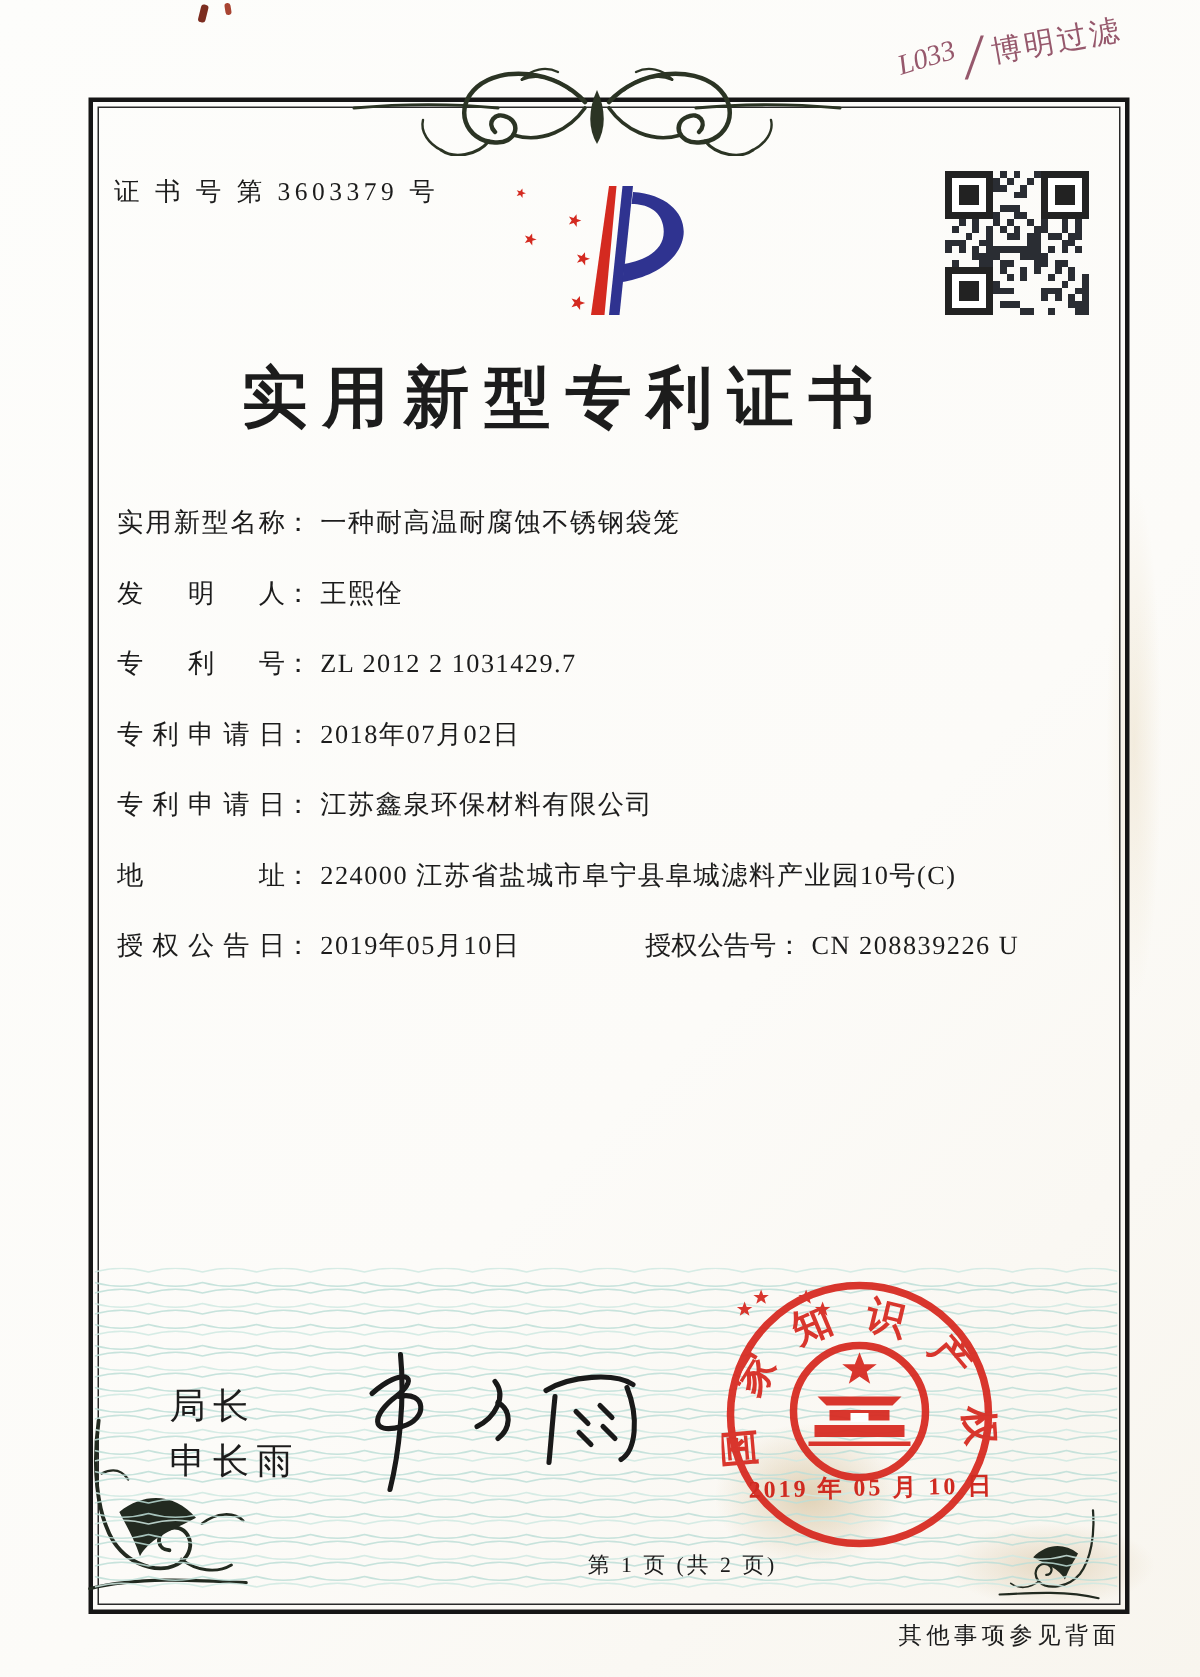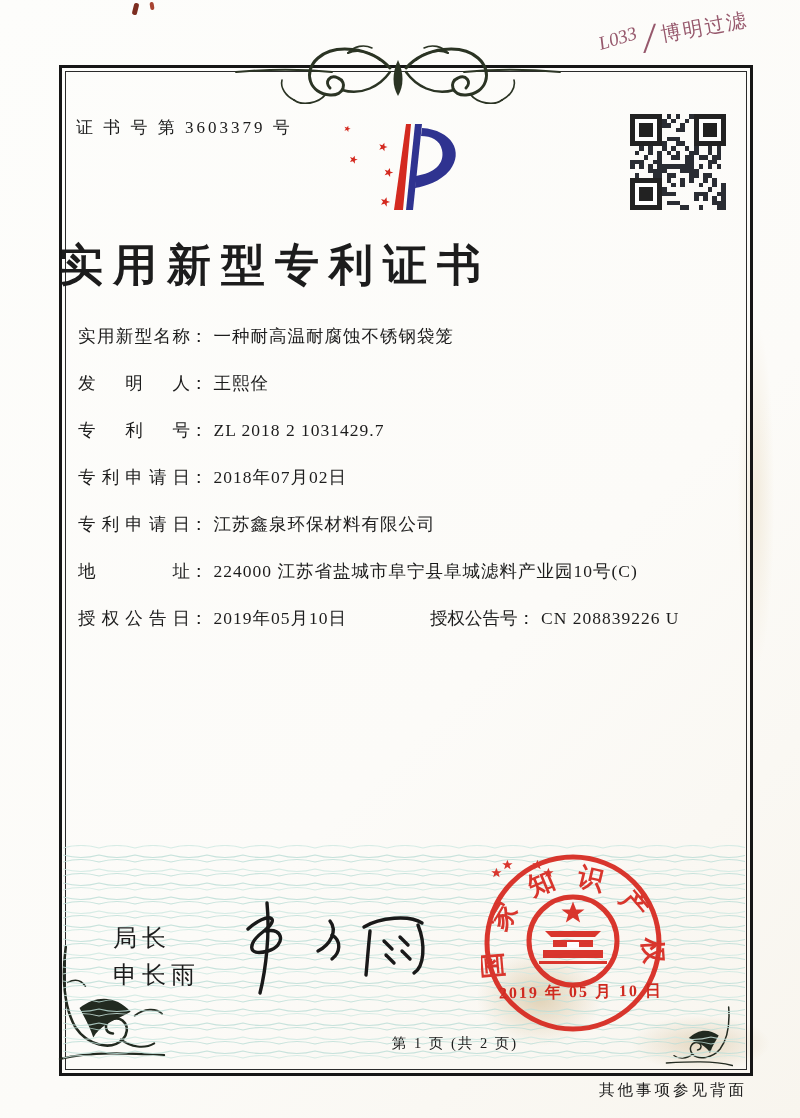--- a/index.html
+++ b/index.html
@@ -7,24 +7,24 @@
         background:linear-gradient(135deg,#fdfdfb 0%,#fcfbf8 60%,#f8f5ee 100%);
         font-family:"Liberation Serif","DejaVu Serif",serif;color:#1c1c1c;}
   
   .frame{position:absolute;left:59px;top:65px;width:688px;height:1005px;
          border:3px solid #161616;}
   .frame::after{content:"";position:absolute;inset:3px;border:1px solid #2a2a2a;}
   
   .cert-no{position:absolute;left:76px;top:116px;font-size:17px;letter-spacing:3px;}
   .qr{position:absolute;left:630px;top:114px;width:96px;height:96px;}
   .logo{position:absolute;left:312px;top:118px;width:152px;height:98px;}
-  .doc-title{position:absolute;left:59px;top:236px;width:636px;text-align:left;
+  .doc-title{position:absolute;left:59px;top:236px;width:636px;text-align:center;
              font-size:44px;font-weight:bold;letter-spacing:10px;}
   
-  .fields{position:absolute;left:78px;top:324px;width:660px;font-size:17.5px;}
+  .fields{position:absolute;left:78px;top:336px;width:660px;font-size:17.5px;}
   .frow{height:47px;white-space:nowrap;position:relative;}
   .flabel{display:inline-block;width:112px;text-align:justify;text-align-last:justify;vertical-align:top;}
   .fcolon{display:inline-block;margin-right:6px;}
   .fvalue{letter-spacing:1px;}
   .fpair2{position:absolute;left:352px;top:0;}
   
   .body-text{position:absolute;left:76px;top:662px;width:658px;font-size:16px;
              line-height:27px;text-align:justify;}
   .body-text p{margin:0;text-indent:2em;}
   
@@ -272,21 +272,21 @@
   <div class="doc-title">实用新型专利证书</div>
 
   <div class="fields">
     <div class="frow">
       <span class="flabel">实用新型名称</span><span class="fcolon">：</span><span class="fvalue">一种耐高温耐腐蚀不锈钢袋笼</span>
     </div>
     <div class="frow">
       <span class="flabel">发明人</span><span class="fcolon">：</span><span class="fvalue">王熙佺</span>
     </div>
     <div class="frow">
-      <span class="flabel">专利号</span><span class="fcolon">：</span><span class="fvalue">ZL 2018 2 1031429.7</span>
+      <span class="flabel">专利号</span><span class="fcolon">：</span><span class="fvalue">ZL 2012 2 1031429.7</span>
     </div>
     <div class="frow">
       <span class="flabel">专利申请日</span><span class="fcolon">：</span><span class="fvalue">2018年07月02日</span>
     </div>
     <div class="frow">
       <span class="flabel">专利申请日</span><span class="fcolon">：</span><span class="fvalue">江苏鑫泉环保材料有限公司</span>
     </div>
     <div class="frow">
       <span class="flabel">地址</span><span class="fcolon">：</span><span class="fvalue">224000 江苏省盐城市阜宁县阜城滤料产业园10号(C)</span>
     </div>

